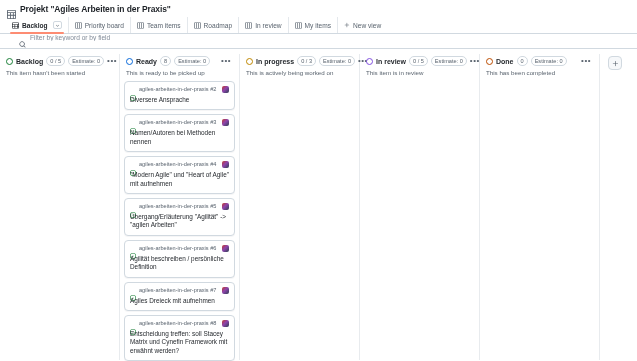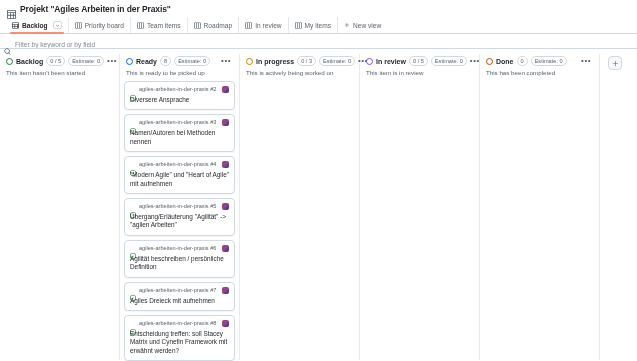--- a/index.html
+++ b/index.html
@@ -62,22 +62,22 @@
     display: flex; align-items: center; gap: 3px;
     padding: 0 6px; font-size: 6.6px; color: #59636e; white-space: nowrap;
     border-right: none;
   }
   .plus-ico { width: 6px; height: 6px; display:block; color:#59636e; }
 
   
   .filterbar {
     height: 15px;
     border-bottom: 1px solid #d1d9e0;
-    display: flex; align-items: flex-end;
-    padding: 0 4px; gap: 4px;
+    display: flex; align-items: flex-start;
+    padding: 0 19px; gap: 4px;
   }
   .search-ico { width: 7px; height: 7px; flex:0 0 7px; color: #59636e; display:block; }
   .filter-input {
     border: none; outline: none; background: transparent;
     font-family: "Liberation Sans", sans-serif;
     font-size: 6.6px; color: #1f2328; width: 300px; padding: 0;
   }
   .filter-input::placeholder { color: #818b98; }
 
   

